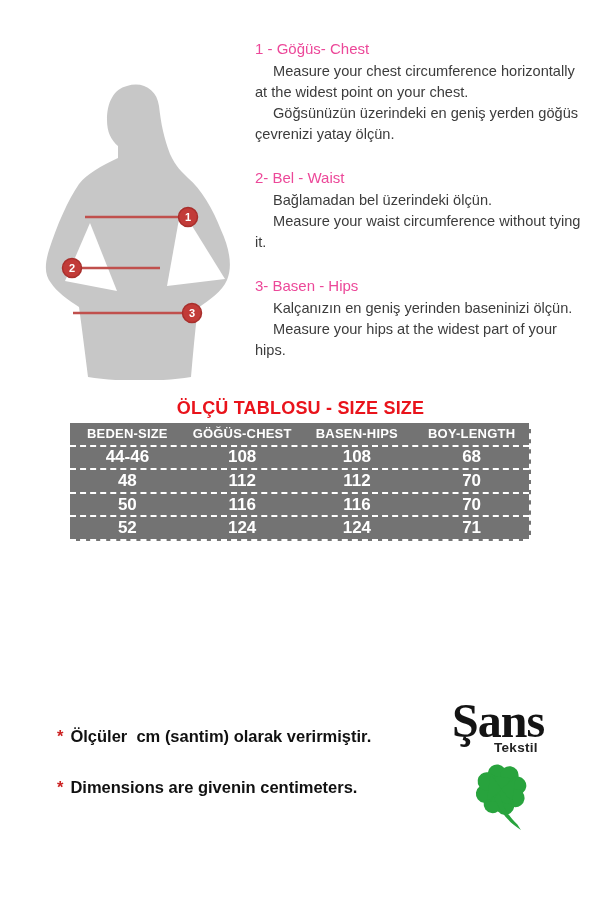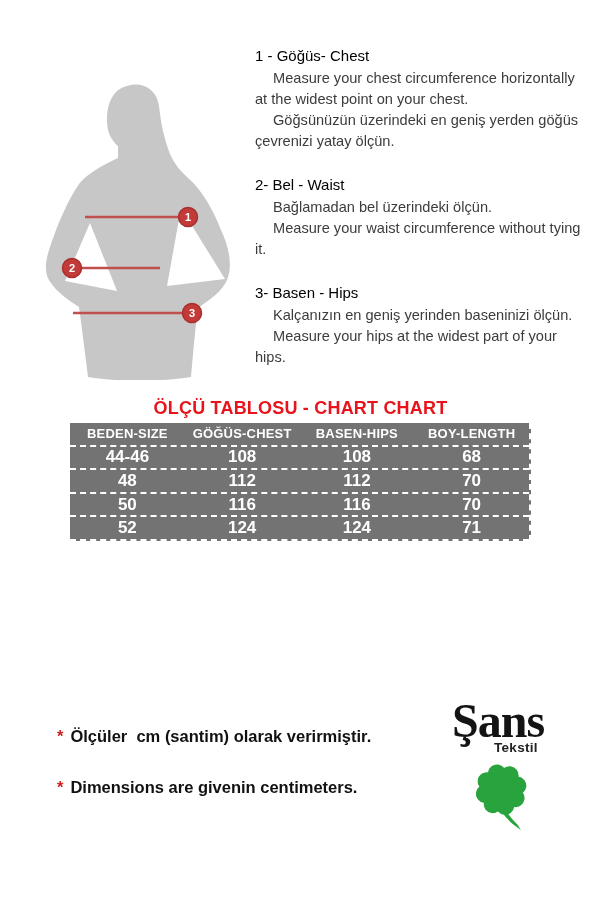--- a/index.html
+++ b/index.html
@@ -7,22 +7,22 @@
     position:relative;width:600px;height:900px;margin:0 auto;
     background:#ffffff;overflow:hidden;
     font-family:"Liberation Sans",sans-serif;
   }
   
   .figure-wrap{position:absolute;left:30px;top:80px;width:230px;height:300px;}
   
   .sections{position:absolute;left:255px;top:40px;width:326px;}
   .section{margin:0 0 24px 0;}
   .section h3{
-    margin:7px 0 3px 0;font-size:15px;line-height:18px;font-weight:400;
-    color:#000000;
+    margin:0 0 3px 0;font-size:15px;line-height:18px;font-weight:400;
+    color:#ec4899;
   }
   .section p{
     margin:0;font-size:14.6px;line-height:21px;color:#3c3c3c;
     text-indent:18px;
   }
   
   .chart-title{
     position:absolute;left:70px;top:398px;width:461px;text-align:center;
     font-size:18px;font-weight:bold;color:#e9131b;letter-spacing:.2px;
   }
@@ -96,21 +96,21 @@
       <p>Bağlamadan bel üzerindeki ölçün.</p>
       <p>Measure your waist circumference without tying it.</p>
     </div>
     <div class="section">
       <h3>3- Basen - Hips</h3>
       <p>Kalçanızın en geniş yerinden baseninizi ölçün.</p>
       <p>Measure your hips at the widest part of your hips.</p>
     </div>
   </div>
 
-  <div class="chart-title">ÖLÇÜ TABLOSU - CHART CHART</div>
+  <div class="chart-title">ÖLÇÜ TABLOSU - SIZE SIZE</div>
 
   <div class="size-table">
     <div class="trow head">
       <span class="tcell">BEDEN-SIZE</span>
       <span class="tcell">GÖĞÜS-CHEST</span>
       <span class="tcell">BASEN-HIPS</span>
       <span class="tcell">BOY-LENGTH</span>
     </div>
     <div class="trow data">
       <span class="tcell">44-46</span>

